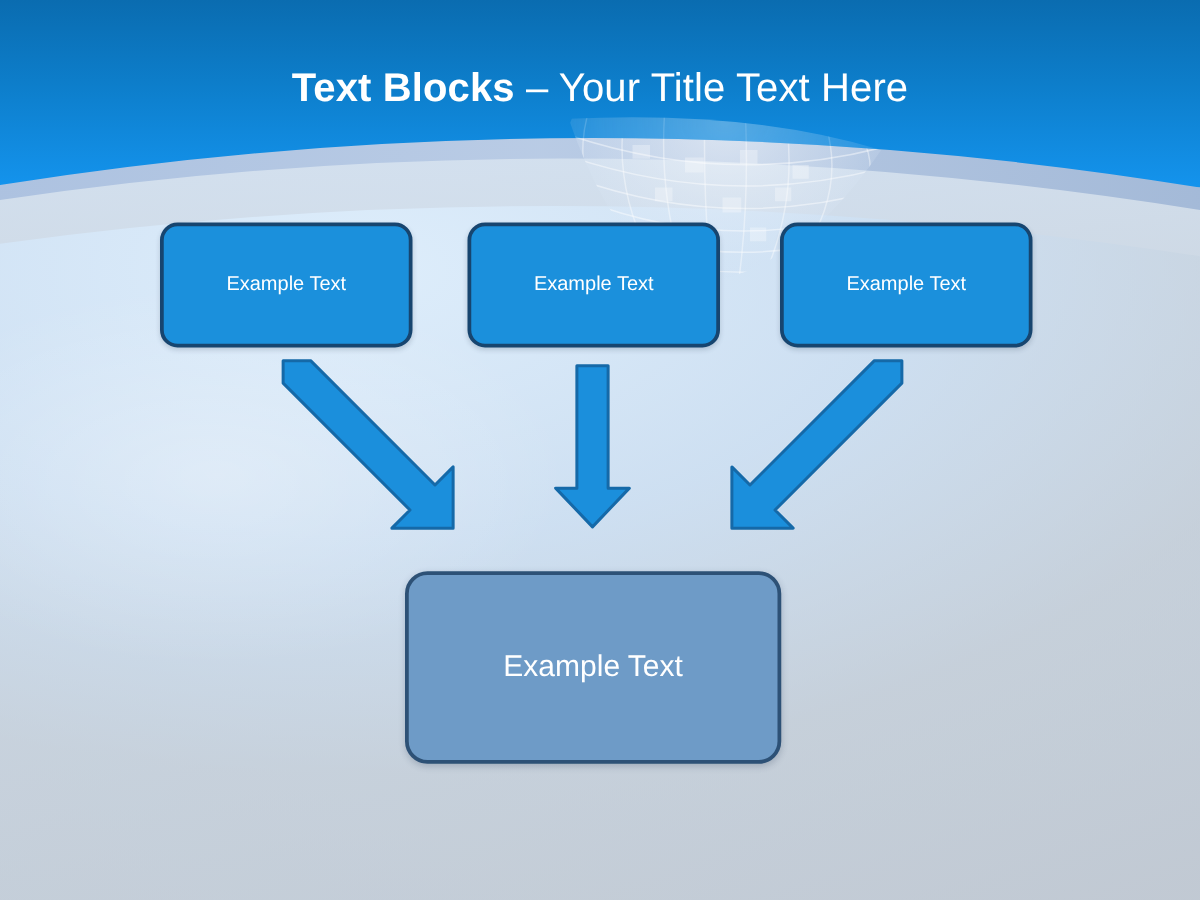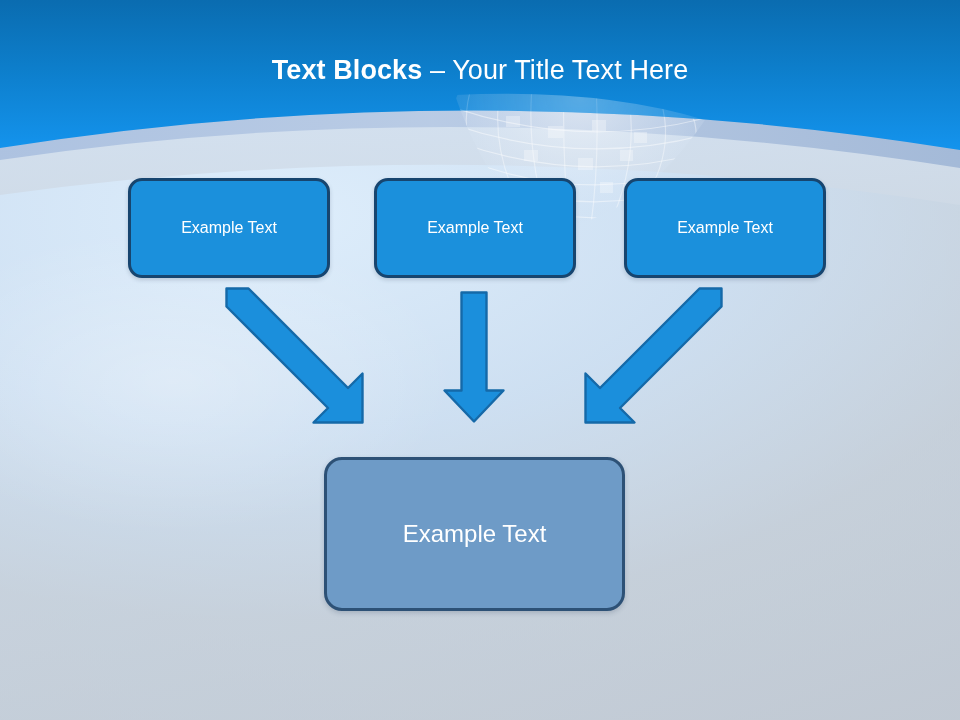--- a/index.html
+++ b/index.html
@@ -44,21 +44,21 @@
   }
 
   
   .title {
     position: absolute;
     left: 0;
     top: 50px;
     width: 960px;
     text-align: center;
     color: #ffffff;
-    font-size: 27px;
+    font-size: 32px;
     line-height: 40px;
     letter-spacing: 0.1px;
     white-space: nowrap;
   }
   .title .t-strong { font-weight: bold; }
   .title .t-rest   { font-weight: normal; }
 
   
   .node {
     position: absolute;

